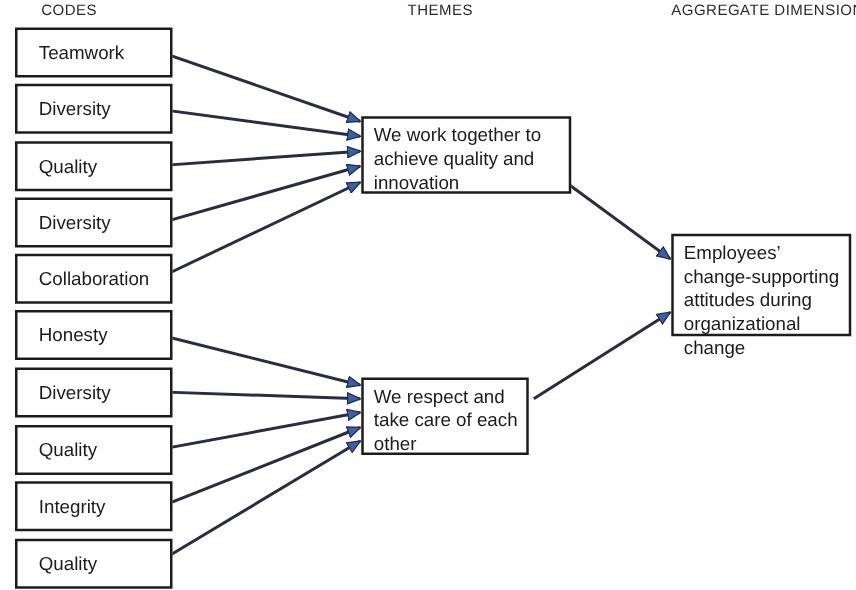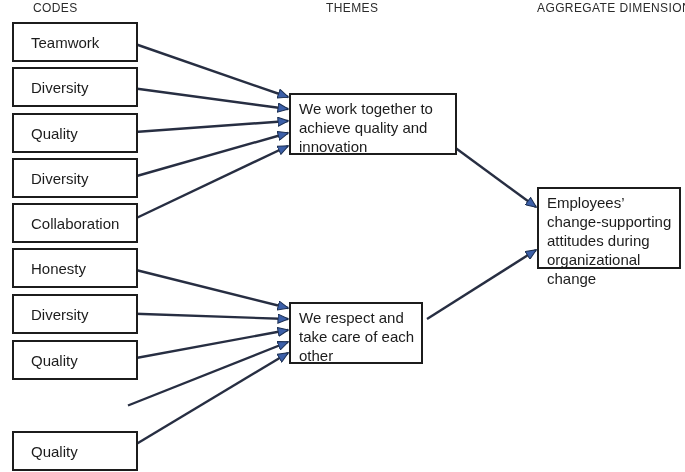--- a/index.html
+++ b/index.html
@@ -84,19 +84,20 @@
   <div class="heading" style="left:537px;">AGGREGATE DIMENSION</div>
 
   <div class="codebox" style="top:22px;">Teamwork</div>
   <div class="codebox" style="top:67px;">Diversity</div>
   <div class="codebox" style="top:113px;">Quality</div>
   <div class="codebox" style="top:158px;">Diversity</div>
   <div class="codebox" style="top:203px;">Collaboration</div>
   <div class="codebox" style="top:248px;">Honesty</div>
   <div class="codebox" style="top:294px;">Diversity</div>
   <div class="codebox" style="top:340px;">Quality</div>
+  <div class="codebox" style="top:385px;">Integrity</div>
   <div class="codebox" style="top:431px;">Quality</div>
 
   <div class="bigbox theme-1">We work together to achieve quality and innovation</div>
   <div class="bigbox theme-2">We respect and take care of each other</div>
   <div class="bigbox aggregate">Employees’ change-supporting attitudes during organizational change</div>
 
 </div>
 
 </body></html>

